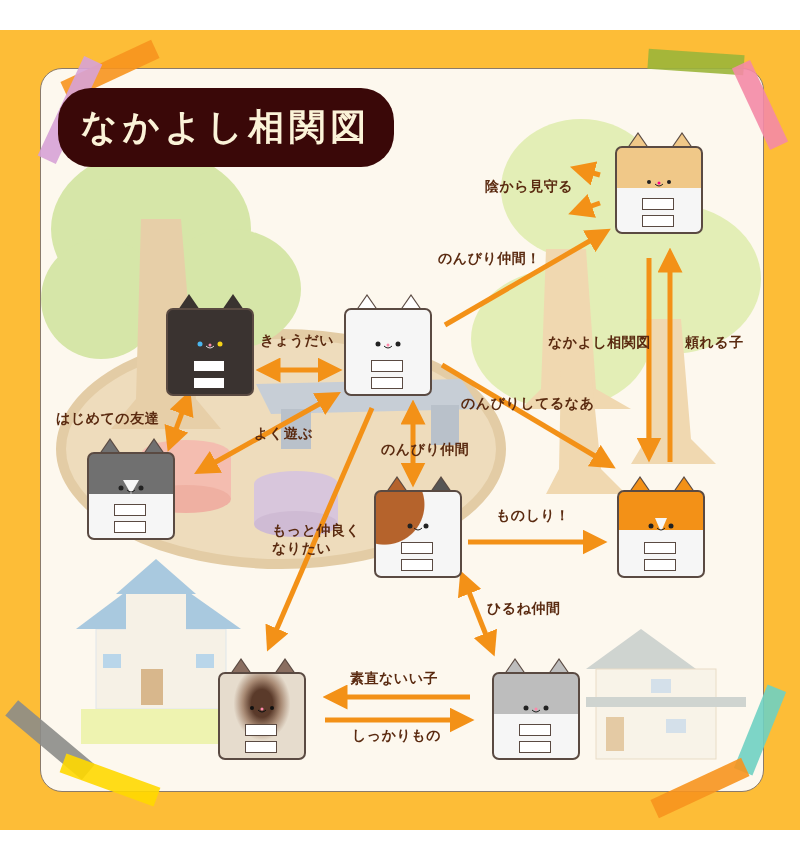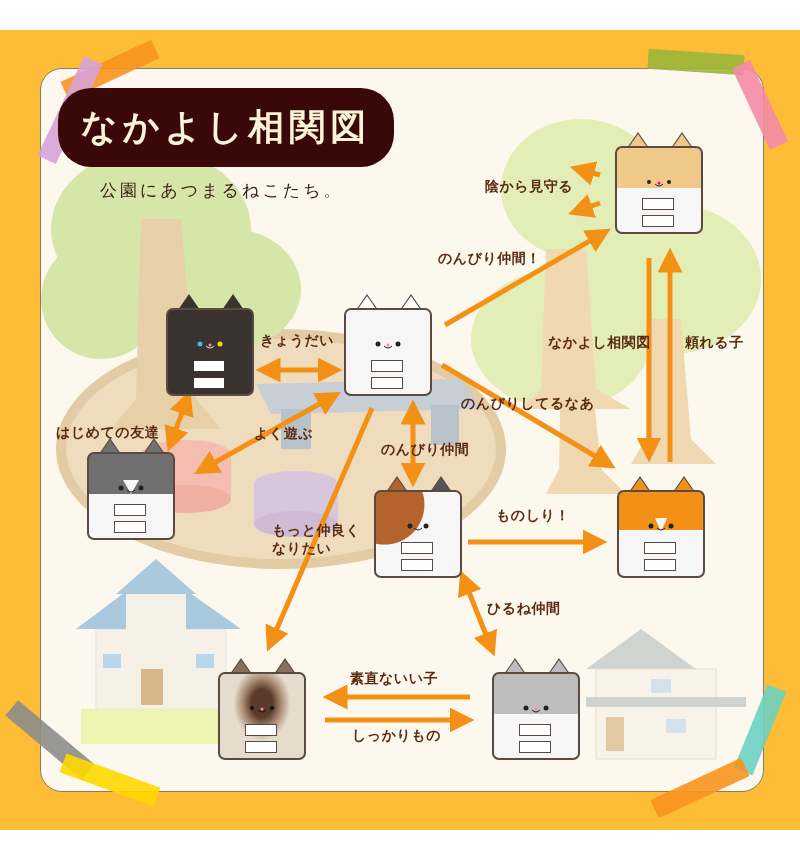--- a/index.html
+++ b/index.html
@@ -81,21 +81,20 @@
 <div class="tape" style="left:0px;top:730px;width:100px;background:#8c8c88;transform:rotate(40deg);"></div>
 <div class="tape" style="left:60px;top:770px;width:100px;background:#ffd800;transform:rotate(20deg);"></div>
 <div class="tape" style="left:715px;top:720px;width:90px;background:#6fd0c2;transform:rotate(-68deg);"></div>
 <div class="tape" style="left:650px;top:778px;width:100px;background:#f7931e;transform:rotate(-25deg);"></div>
 
 <div class="title-pill">
     <span>なかよし相関図</span>
   </div>
 
 <div class="intro">
-  <div>公園にあつまるねこたち。</div>
 </div>
 
 <svg class="arrows" width="800" height="860">
   <defs>
     <marker id="ah" markerWidth="5" markerHeight="5" refX="2.5" refY="2.5" orient="auto" markerUnits="strokeWidth">
       <path d="M0,0 L5,2.5 L0,5 Z" fill="#f39117"></path>
     </marker>
     <marker id="at" markerWidth="5" markerHeight="5" refX="2.5" refY="2.5" orient="auto-start-reverse" markerUnits="strokeWidth">
       <path d="M0,0 L5,2.5 L0,5 Z" fill="#f39117"></path>
     </marker>
@@ -282,21 +281,21 @@
   </div>
   <div class="slot s1"></div>
     <div class="slot s2"></div>
 </div>
 
 <div class="lbl" style="left:485px;top:178px;">陰から見守る</div>
 <div class="lbl" style="left:438px;top:250px;">のんびり仲間！</div>
 <div class="lbl" style="left:260px;top:332px;">きょうだい</div>
 <div class="lbl" style="left:548px;top:334px;">なかよし相関図</div>
 <div class="lbl" style="left:685px;top:334px;">頼れる子</div>
-<div class="lbl" style="left:56px;top:424px;">はじめての友達</div>
+<div class="lbl" style="left:56px;top:410px;">はじめての友達</div>
 <div class="lbl" style="left:254px;top:425px;">よく遊ぶ</div>
 <div class="lbl" style="left:461px;top:395px;">のんびりしてるなあ</div>
 <div class="lbl" style="left:381px;top:441px;">のんびり仲間</div>
 <div class="lbl" style="left:496px;top:507px;">ものしり！</div>
 <div class="lbl" style="left:272px;top:522px;">もっと仲良く</div>
 <div class="lbl" style="left:272px;top:540px;">なりたい</div>
 <div class="lbl" style="left:487px;top:600px;">ひるね仲間</div>
 <div class="lbl" style="left:350px;top:670px;">素直ないい子</div>
 <div class="lbl" style="left:352px;top:727px;">しっかりもの</div>
 

